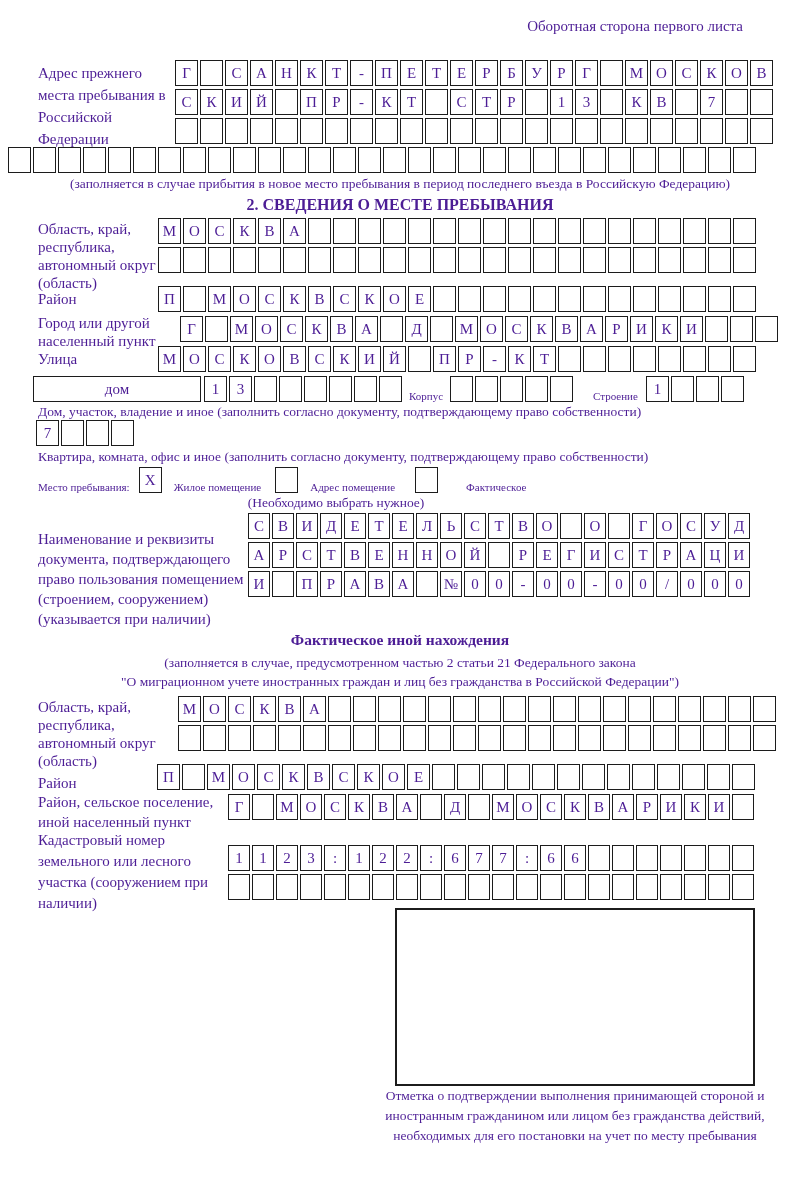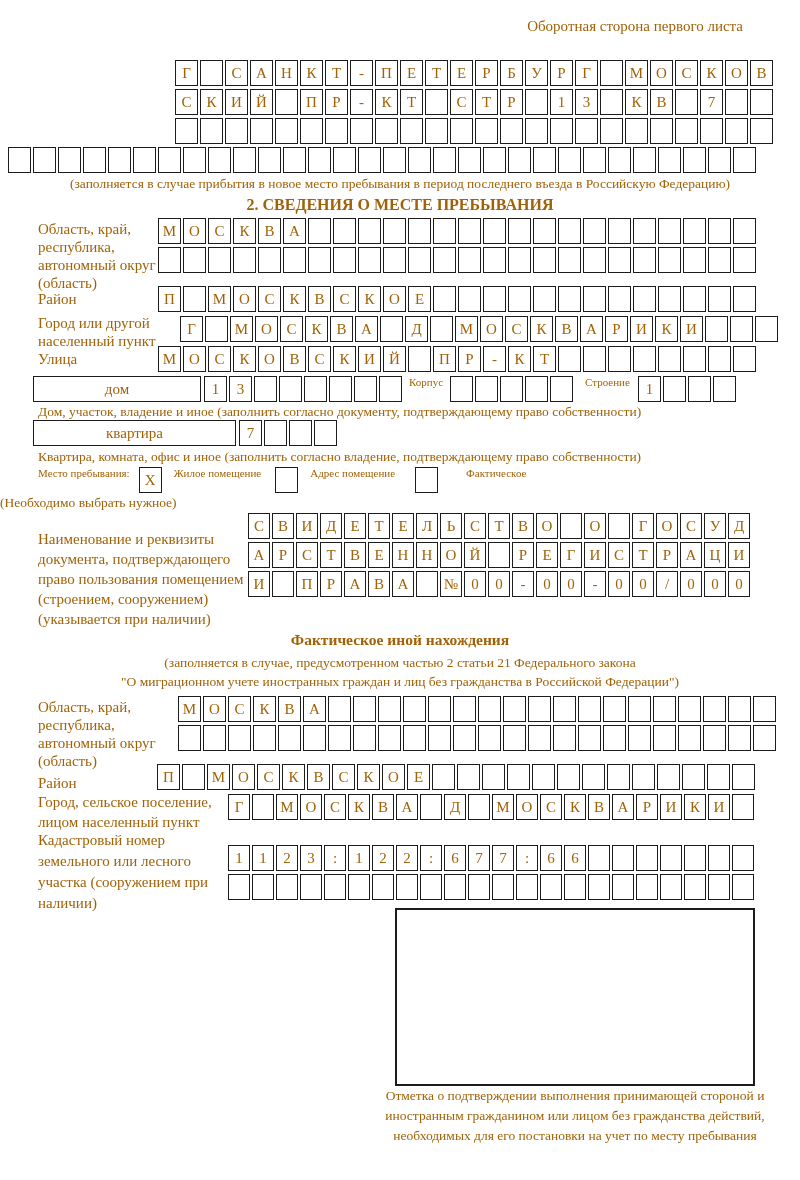--- a/index.html
+++ b/index.html
@@ -1,43 +1,44 @@
 <!DOCTYPE html>
 <html><head>
 <meta charset="utf-8">
 <style>
   html,body{margin:0;padding:0;background:#fff;}
   .page{position:relative;width:800px;height:1180px;background:#fff;overflow:hidden;
-        font-family:"Liberation Serif","DejaVu Serif",serif;color:#a16207;}
+        font-family:"Liberation Serif","DejaVu Serif",serif;color:#4c1d95;}
   .abs{position:absolute;}
   .boxrow{display:flex;gap:2px;}
   .rows>.boxrow{margin-bottom:3px;}
   .cbox{box-sizing:border-box;flex:none;width:23px;height:26px;border:1.6px solid #1c1c1c;
         display:inline-flex;align-items:center;justify-content:center;font-size:15px;background:#fff;}
   .narrow .cbox{width:22px;}
   .lbl{position:absolute;font-size:15px;line-height:22px;}
   .center{position:absolute;left:0;width:100%;text-align:center;}
   .note{font-size:13.5px;}
   .title{font-weight:bold;font-size:16px;}
   .subtitle{font-weight:bold;font-size:15.5px;}
   .caption{position:absolute;font-size:13.5px;white-space:nowrap;}
-  .hrow{display:flex;align-items:flex-start;}
+  .hrow{display:flex;align-items:flex-end;}
   .inline-lbl{font-size:11px;white-space:nowrap;}
   .widebox{box-sizing:border-box;border:1.6px solid #1c1c1c;height:26px;flex:none;
            display:flex;align-items:center;justify-content:center;font-size:15px;}
   .stamp{position:absolute;border:2px solid #1c1c1c;background:#fff;}
   .hdr{position:absolute;font-size:15px;}
 </style>
 </head>
 <body>
 
 <div class="page">
 
   <div class="hdr" style="top:18px;right:57px">Оборотная сторона первого листа</div>
 
+  <div class="lbl" style="top:62px;left:38px;width:140px">Адрес прежнего места пребывания в Российской Федерации</div>
   <div class="abs rows" style="top:60px;left:175px">
     <div class="boxrow">
         <span class="cbox">Г</span>
         <span class="cbox"></span>
         <span class="cbox">С</span>
         <span class="cbox">А</span>
         <span class="cbox">Н</span>
         <span class="cbox">К</span>
         <span class="cbox">Т</span>
         <span class="cbox">-</span>
@@ -300,51 +301,50 @@
         <span class="cbox"></span>
       </div>
     <span class="inline-lbl" style="margin:0 7px">Корпус</span>
     <div class="boxrow">
         <span class="cbox"></span>
         <span class="cbox"></span>
         <span class="cbox"></span>
         <span class="cbox"></span>
         <span class="cbox"></span>
       </div>
-    <span class="inline-lbl" style="margin:0 8px 0 12px">Строение</span>
+    <span class="inline-lbl" style="margin:0 8px 0 20px">Строение</span>
     <div class="boxrow">
         <span class="cbox">1</span>
         <span class="cbox"></span>
         <span class="cbox"></span>
         <span class="cbox"></span>
       </div>
   </div>
   <div class="caption" style="top:404px;left:38px">Дом, участок, владение и иное (заполнить согласно документу, подтверждающему право собственности)</div>
 
   <div class="abs hrow" style="top:420px;left:33px">
-    <div class="widebox" style="width:203px">квартира</div>
     <div class="boxrow" style="margin-left:3px">
         <span class="cbox">7</span>
         <span class="cbox"></span>
         <span class="cbox"></span>
         <span class="cbox"></span>
       </div>
   </div>
-  <div class="caption" style="top:449px;left:38px">Квартира, комната, офис и иное (заполнить согласно владение, подтверждающему право собственности)</div>
+  <div class="caption" style="top:449px;left:38px">Квартира, комната, офис и иное (заполнить согласно документу, подтверждающему право собственности)</div>
 
   <div class="abs hrow" style="top:467px;left:38px">
     <span class="inline-lbl">Место пребывания:</span>
     <span class="cbox" style="margin-left:9px">X</span>
     <span class="inline-lbl" style="margin-left:12px">Жилое помещение</span>
     <span class="cbox" style="margin-left:14px"></span>
     <span class="inline-lbl" style="margin-left:12px">Адрес помещение</span>
     <span class="cbox" style="margin-left:20px"></span>
     <span class="inline-lbl" style="margin-left:28px">Фактическое</span>
   </div>
-  <div class="abs note" style="top:495px;left:0;width:672px;text-align:left">(Необходимо выбрать нужное)</div>
+  <div class="abs note" style="top:495px;left:0;width:672px;text-align:center">(Необходимо выбрать нужное)</div>
 
   <div class="lbl" style="top:529px;left:38px;width:207px;line-height:20px">Наименование и реквизиты документа, подтверждающего право пользования помещением (строением, сооружением) (указывается при наличии)</div>
   <div class="abs rows narrow" style="top:513px;left:248px">
     <div class="boxrow">
         <span class="cbox">С</span>
         <span class="cbox">В</span>
         <span class="cbox">И</span>
         <span class="cbox">Д</span>
         <span class="cbox">Е</span>
         <span class="cbox">Т</span>
@@ -493,21 +493,21 @@
       <span class="cbox"></span>
       <span class="cbox"></span>
       <span class="cbox"></span>
       <span class="cbox"></span>
       <span class="cbox"></span>
       <span class="cbox"></span>
       <span class="cbox"></span>
       <span class="cbox"></span>
     </div>
 
-  <div class="lbl" style="top:792px;left:38px;width:192px;line-height:20px">Город, сельское поселение, лицом населенный пункт</div>
+  <div class="lbl" style="top:792px;left:38px;width:192px;line-height:20px">Район, сельское поселение, иной населенный пункт</div>
   <div class="abs boxrow narrow" style="top:794px;left:228px">
       <span class="cbox">Г</span>
       <span class="cbox"></span>
       <span class="cbox">М</span>
       <span class="cbox">О</span>
       <span class="cbox">С</span>
       <span class="cbox">К</span>
       <span class="cbox">В</span>
       <span class="cbox">А</span>
       <span class="cbox"></span>

